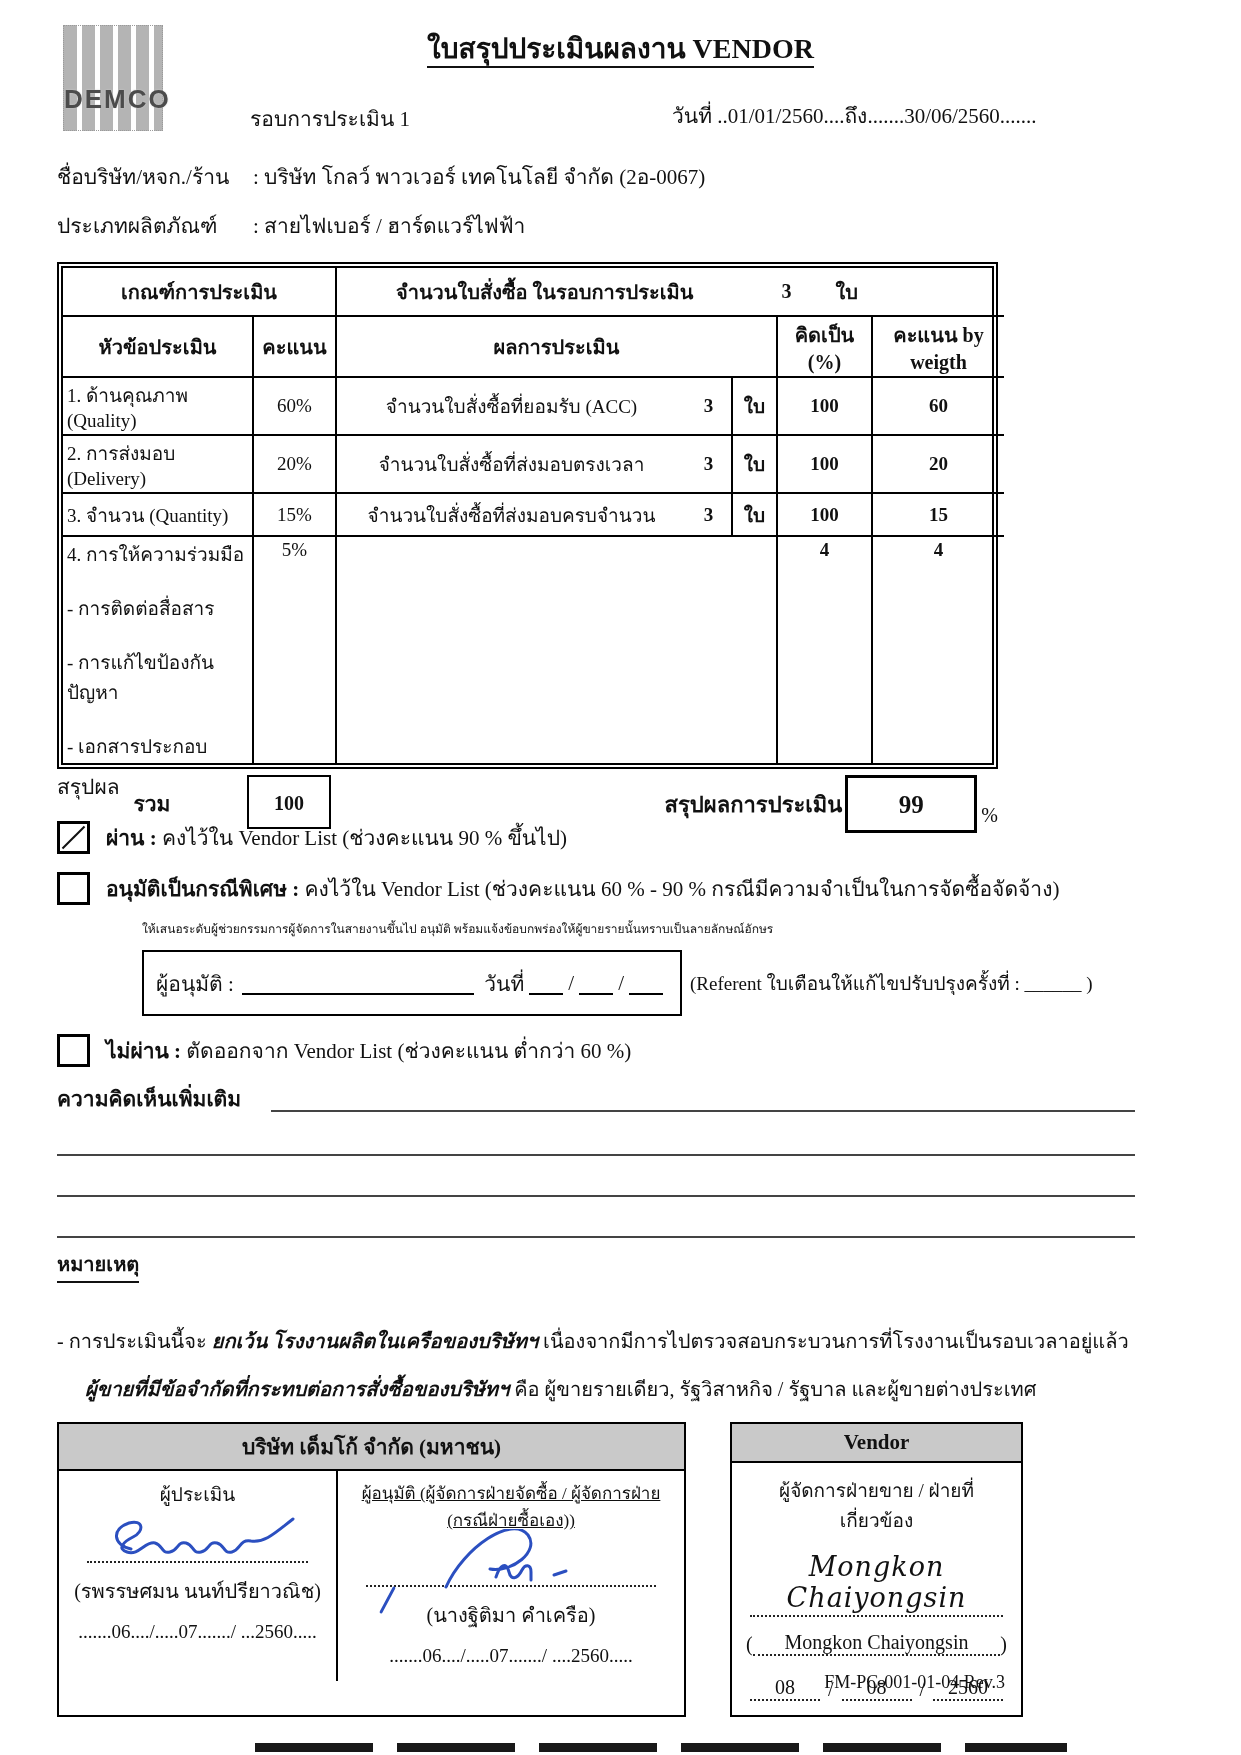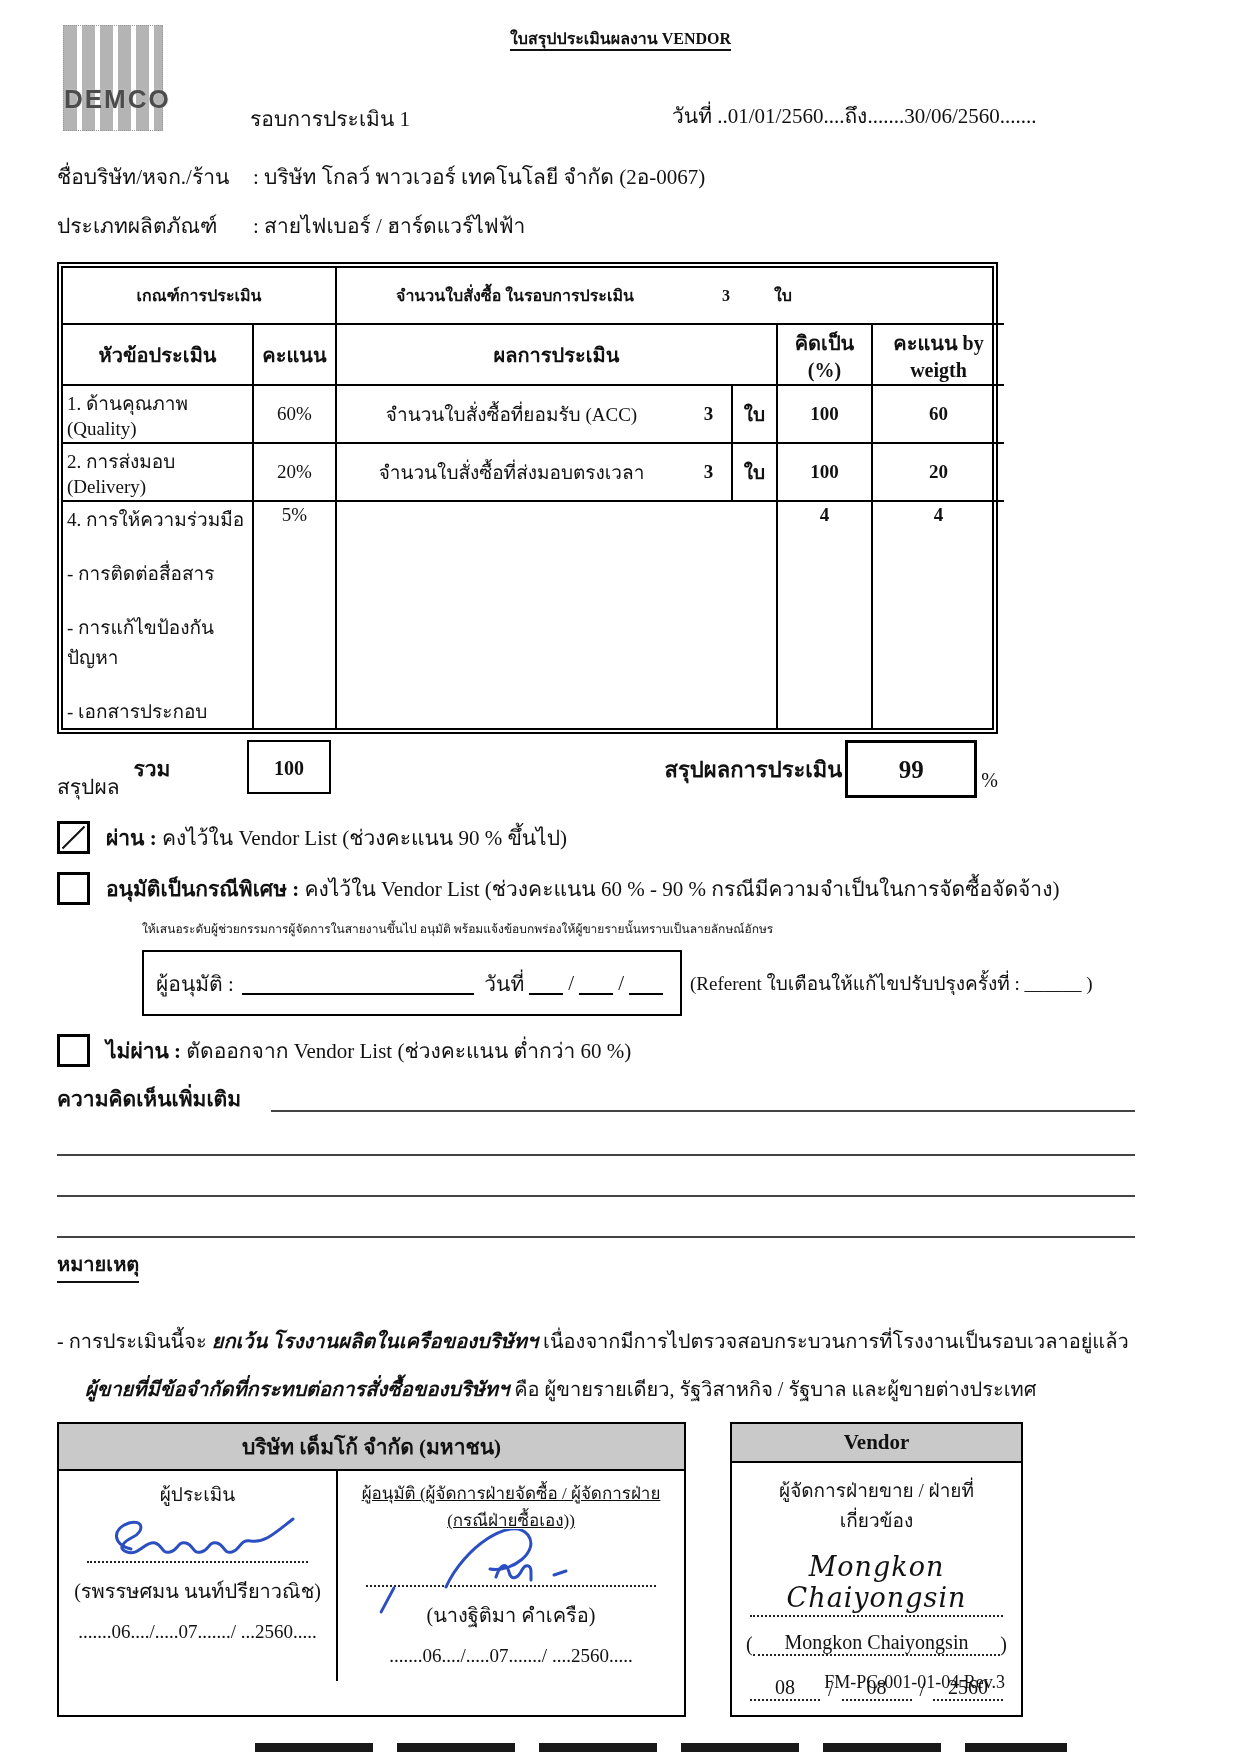--- a/index.html
+++ b/index.html
@@ -20,37 +20,37 @@
   .logo-text {
     position:absolute; left:0; right:0; top:58px; text-align:center;
     font-family:"Liberation Sans", sans-serif;
     font-weight:bold; font-size:26px; letter-spacing:2px; color:#4c4c4c;
     text-shadow:0 0 2px #cfcfcf;
   }
   .title {
     position:absolute; top:26px; left:0; width:100%; text-align:center;
   }
   .title span {
-    font-size:16px; font-weight:bold; border-bottom:2px solid #111; padding-bottom:2px;
+    font-size:28px; font-weight:bold; border-bottom:2px solid #111; padding-bottom:2px;
   }
   .round { position:absolute; top:102px; left:250px; font-size:21px; }
   .dates { position:absolute; top:99px; left:672px; font-size:21px; }
 
   
   .company { position:absolute; top:160px; left:57px; width:1060px; font-size:21px; }
   .company .row { margin-bottom:16px; display:flex; }
   .company .lbl { width:196px; flex:none; }
   .company .val { flex:1; }
 
   
   .table-wrap { position:absolute; top:262px; left:57px; width:941px; }
   .tbl-outer { border:6px double #000; }
   table.main { width:100%; border-collapse:collapse; table-layout:fixed; }
   table.main td, table.main th { border:2px solid #000; font-size:19px; padding:2px 4px; }
-  table.main tr.hdr1 td { border-top:none; height:56px; font-weight:bold; font-size:16px; }
+  table.main tr.hdr1 td { border-top:none; height:48px; font-weight:bold; font-size:20px; }
   table.main tr.hdr1 td:first-child { border-left:none; }
   table.main tr.hdr1 td:last-child { border-right:none; }
   table.main tr.hdr2 th { height:42px; font-weight:bold; font-size:20px; text-align:center; }
   table.main tr.hdr2 th:first-child { border-left:none; }
   table.main tr.hdr2 th:last-child { border-right:none; }
   table.main tr.data td { height:43px; }
   table.main tr.data td:first-child { border-left:none; }
   table.main tr.data td:last-child { border-right:none; }
   table.main tr:last-child td { border-bottom:none; }
   .c { text-align:center; }
@@ -225,20 +225,29 @@
           <td class="c b">60</td>
         </tr>
         <tr class="data">
           <td>2. การส่งมอบ (Delivery)</td>
           <td class="c">20%</td>
           <td class="c no-r">จำนวนใบสั่งซื้อที่ส่งมอบตรงเวลา</td>
           <td class="c b no-l">3</td>
           <td class="c b">ใบ</td>
           <td class="c b">100</td>
           <td class="c b">20</td>
+        </tr>
+        <tr class="data">
+          <td>3. จำนวน (Quantity)</td>
+          <td class="c">15%</td>
+          <td class="c no-r">จำนวนใบสั่งซื้อที่ส่งมอบครบจำนวน</td>
+          <td class="c b no-l">3</td>
+          <td class="c b">ใบ</td>
+          <td class="c b">100</td>
+          <td class="c b">15</td>
         </tr>
         <tr class="data">
           <td class="coop">
             <div>4. การให้ความร่วมมือ</div>
             <div class="sub">- การติดต่อสื่อสาร</div>
             <div class="sub">- การแก้ไขป้องกันปัญหา</div>
             <div class="sub">- เอกสารประกอบ</div>
           </td>
           <td class="c vtop">5%</td>
           <td colspan="3"></td>

